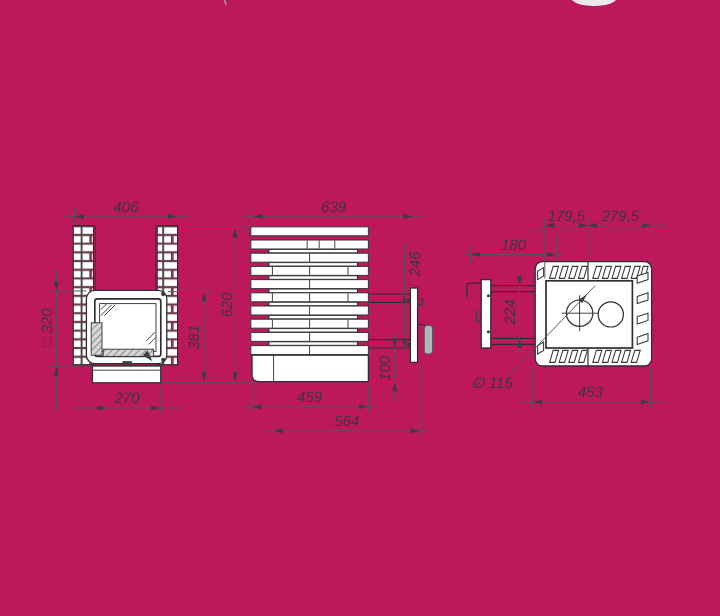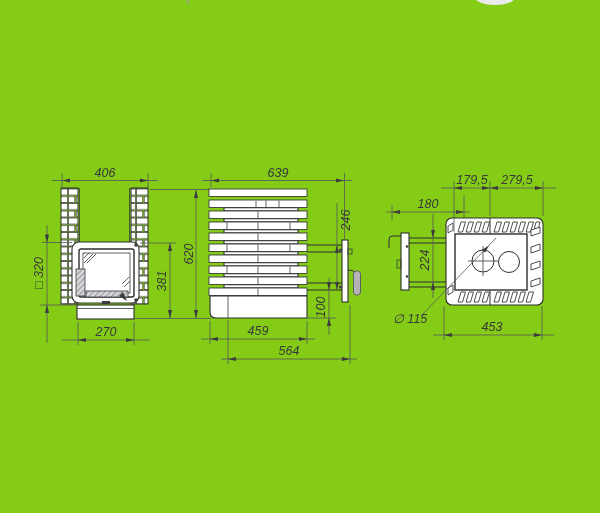--- a/index.html
+++ b/index.html
@@ -1,16 +1,16 @@
 <!DOCTYPE html>
 <html><head>
 <meta charset="utf-8">
 <style>
   html,body{margin:0;padding:0;background:#fff;}
-  .stage{position:relative;width:600px;height:513px;background:#84cc16;overflow:hidden;}
+  .stage{position:relative;width:600px;height:513px;background:#be185d;overflow:hidden;}
   svg{display:block;}
   .ol{fill:#ffffff;stroke:#2e2e30;stroke-width:1.1;}
   .ol2{fill:#ffffff;stroke:#2e2e30;stroke-width:1.4;}
   .tl{stroke:#3a3a3c;stroke-width:.8;fill:none;}
   .tl2{stroke:#2e2e30;stroke-width:1;fill:none;}
   .dl{stroke:#55555a;stroke-width:.8;fill:none;}
   .ar{fill:#3c3c3e;stroke:none;}
   .dt{font:italic 12.5px "Liberation Sans", sans-serif;fill:#38383a;}
   .slat{fill:#ffffff;stroke:#3a3a3c;stroke-width:.9;}
   .bar{fill:#ffffff;stroke:#2e2e30;stroke-width:1.1;}

